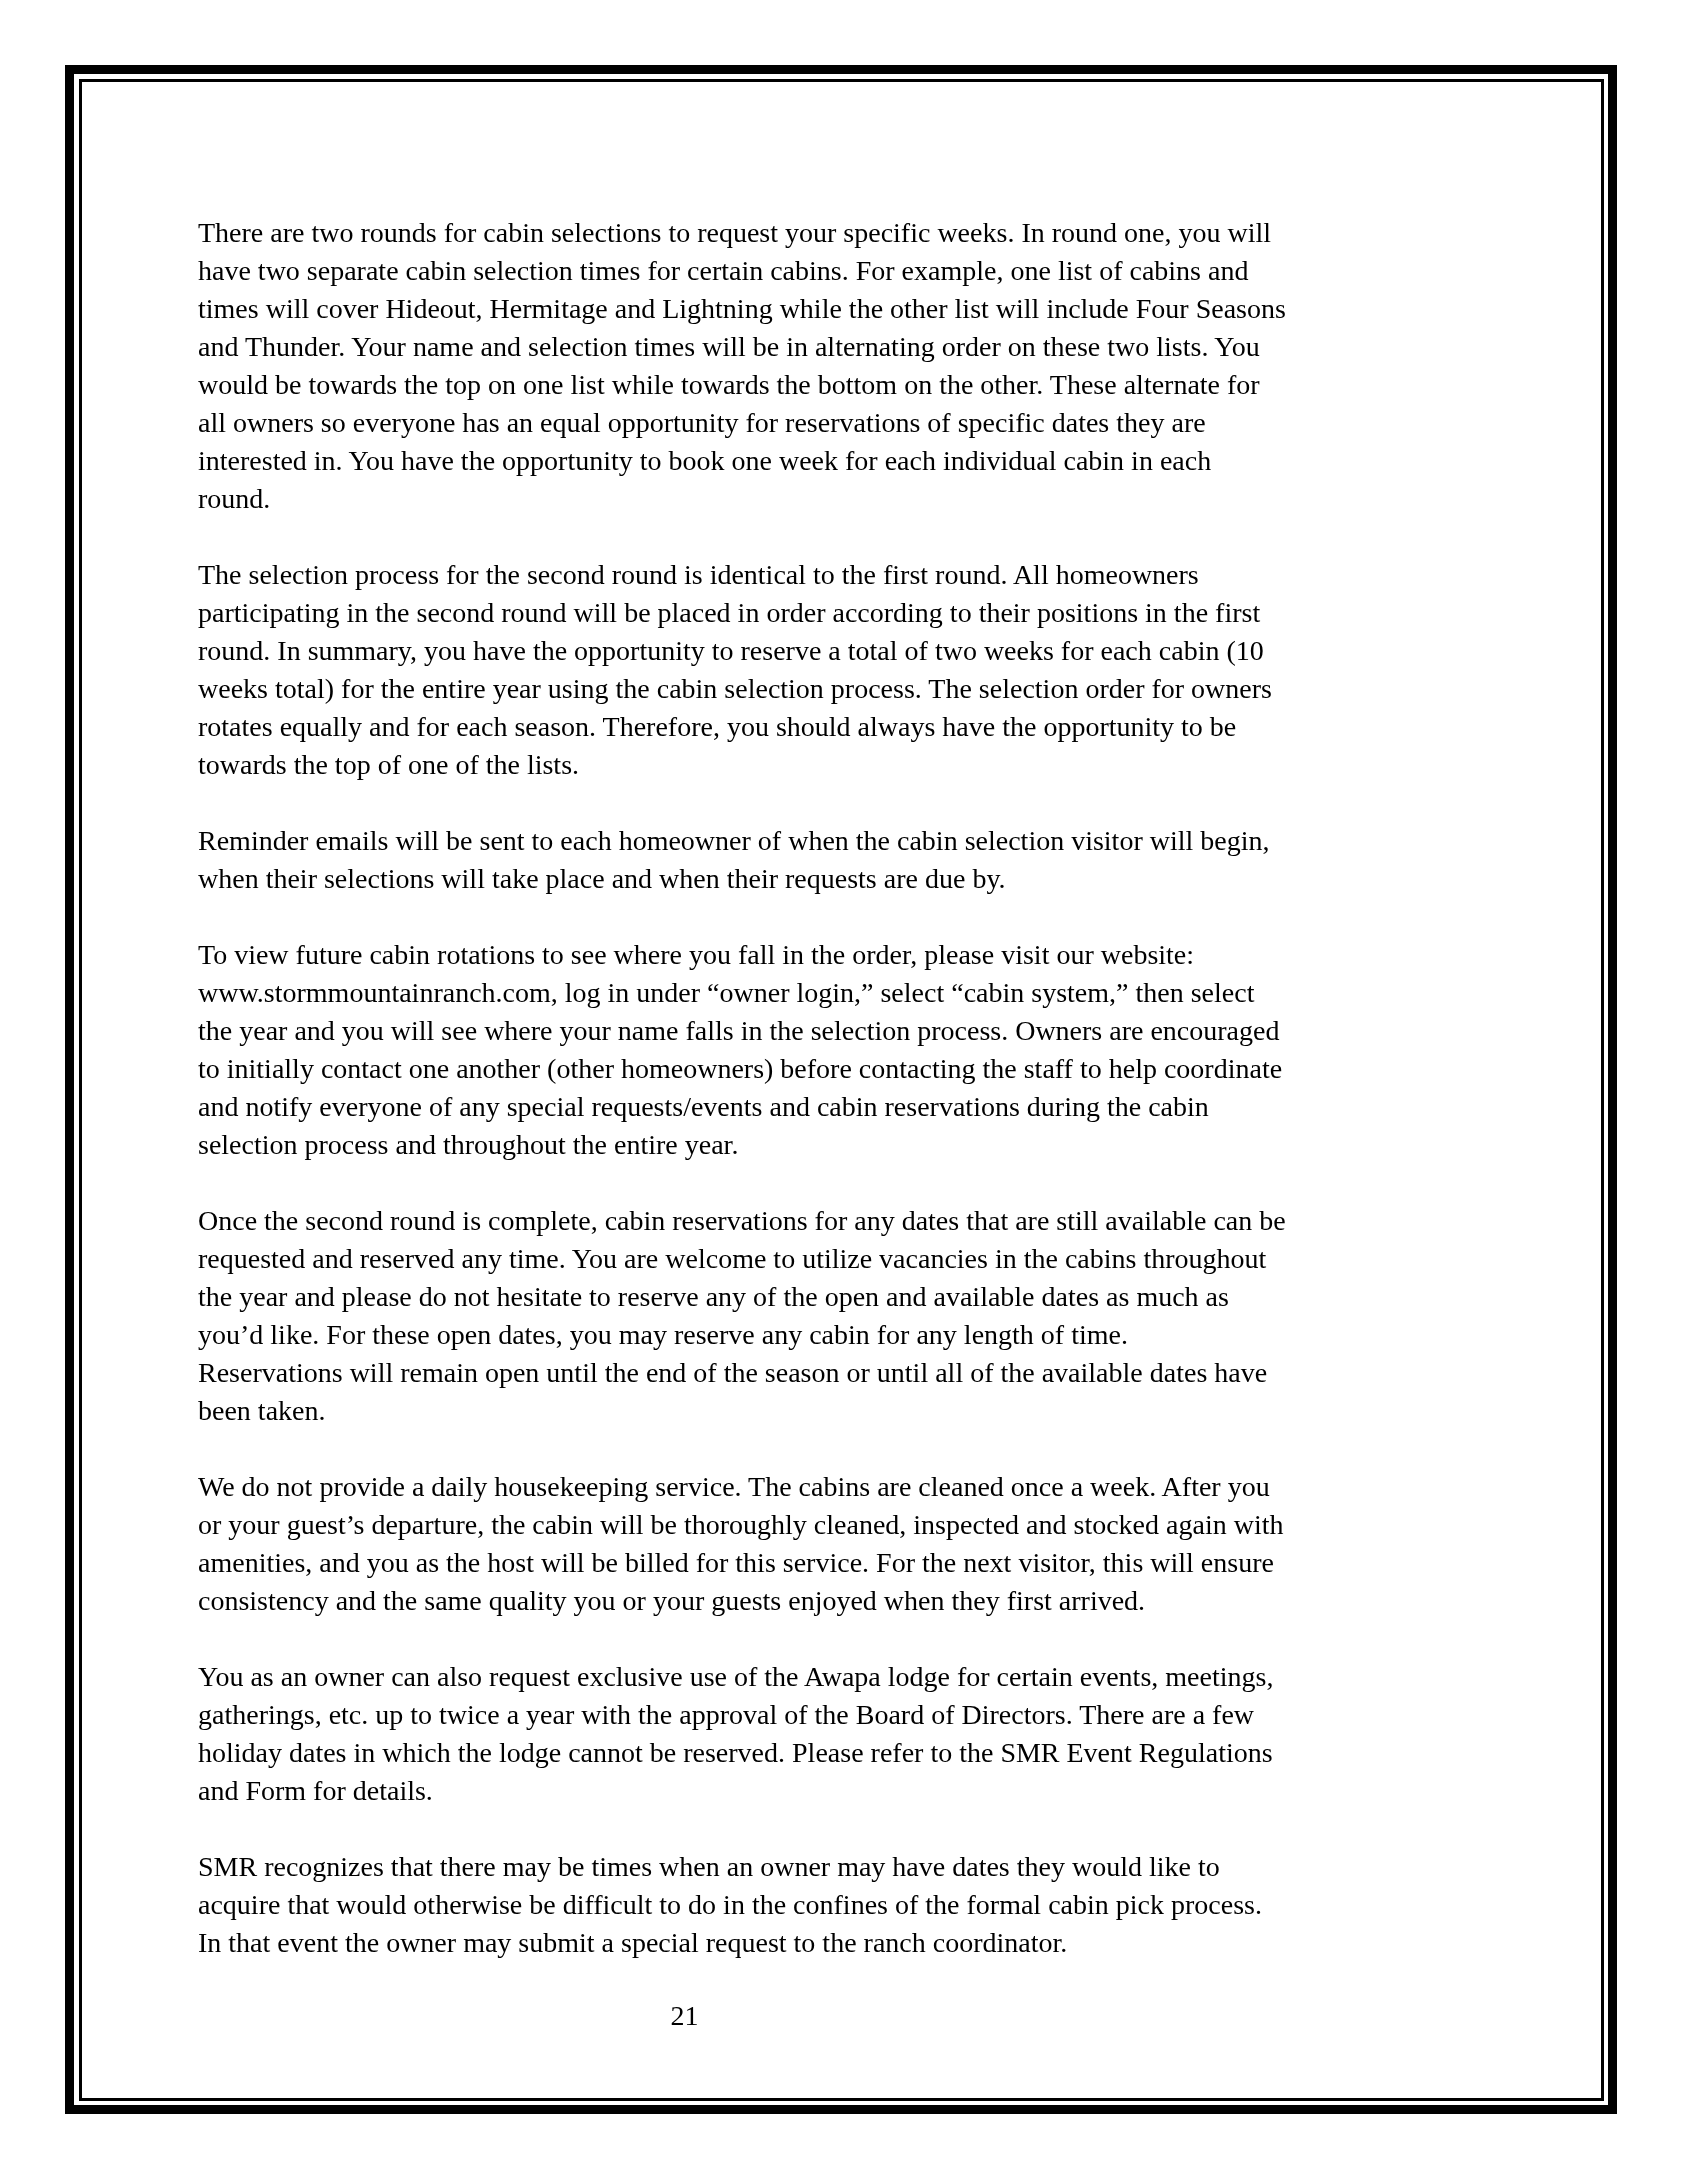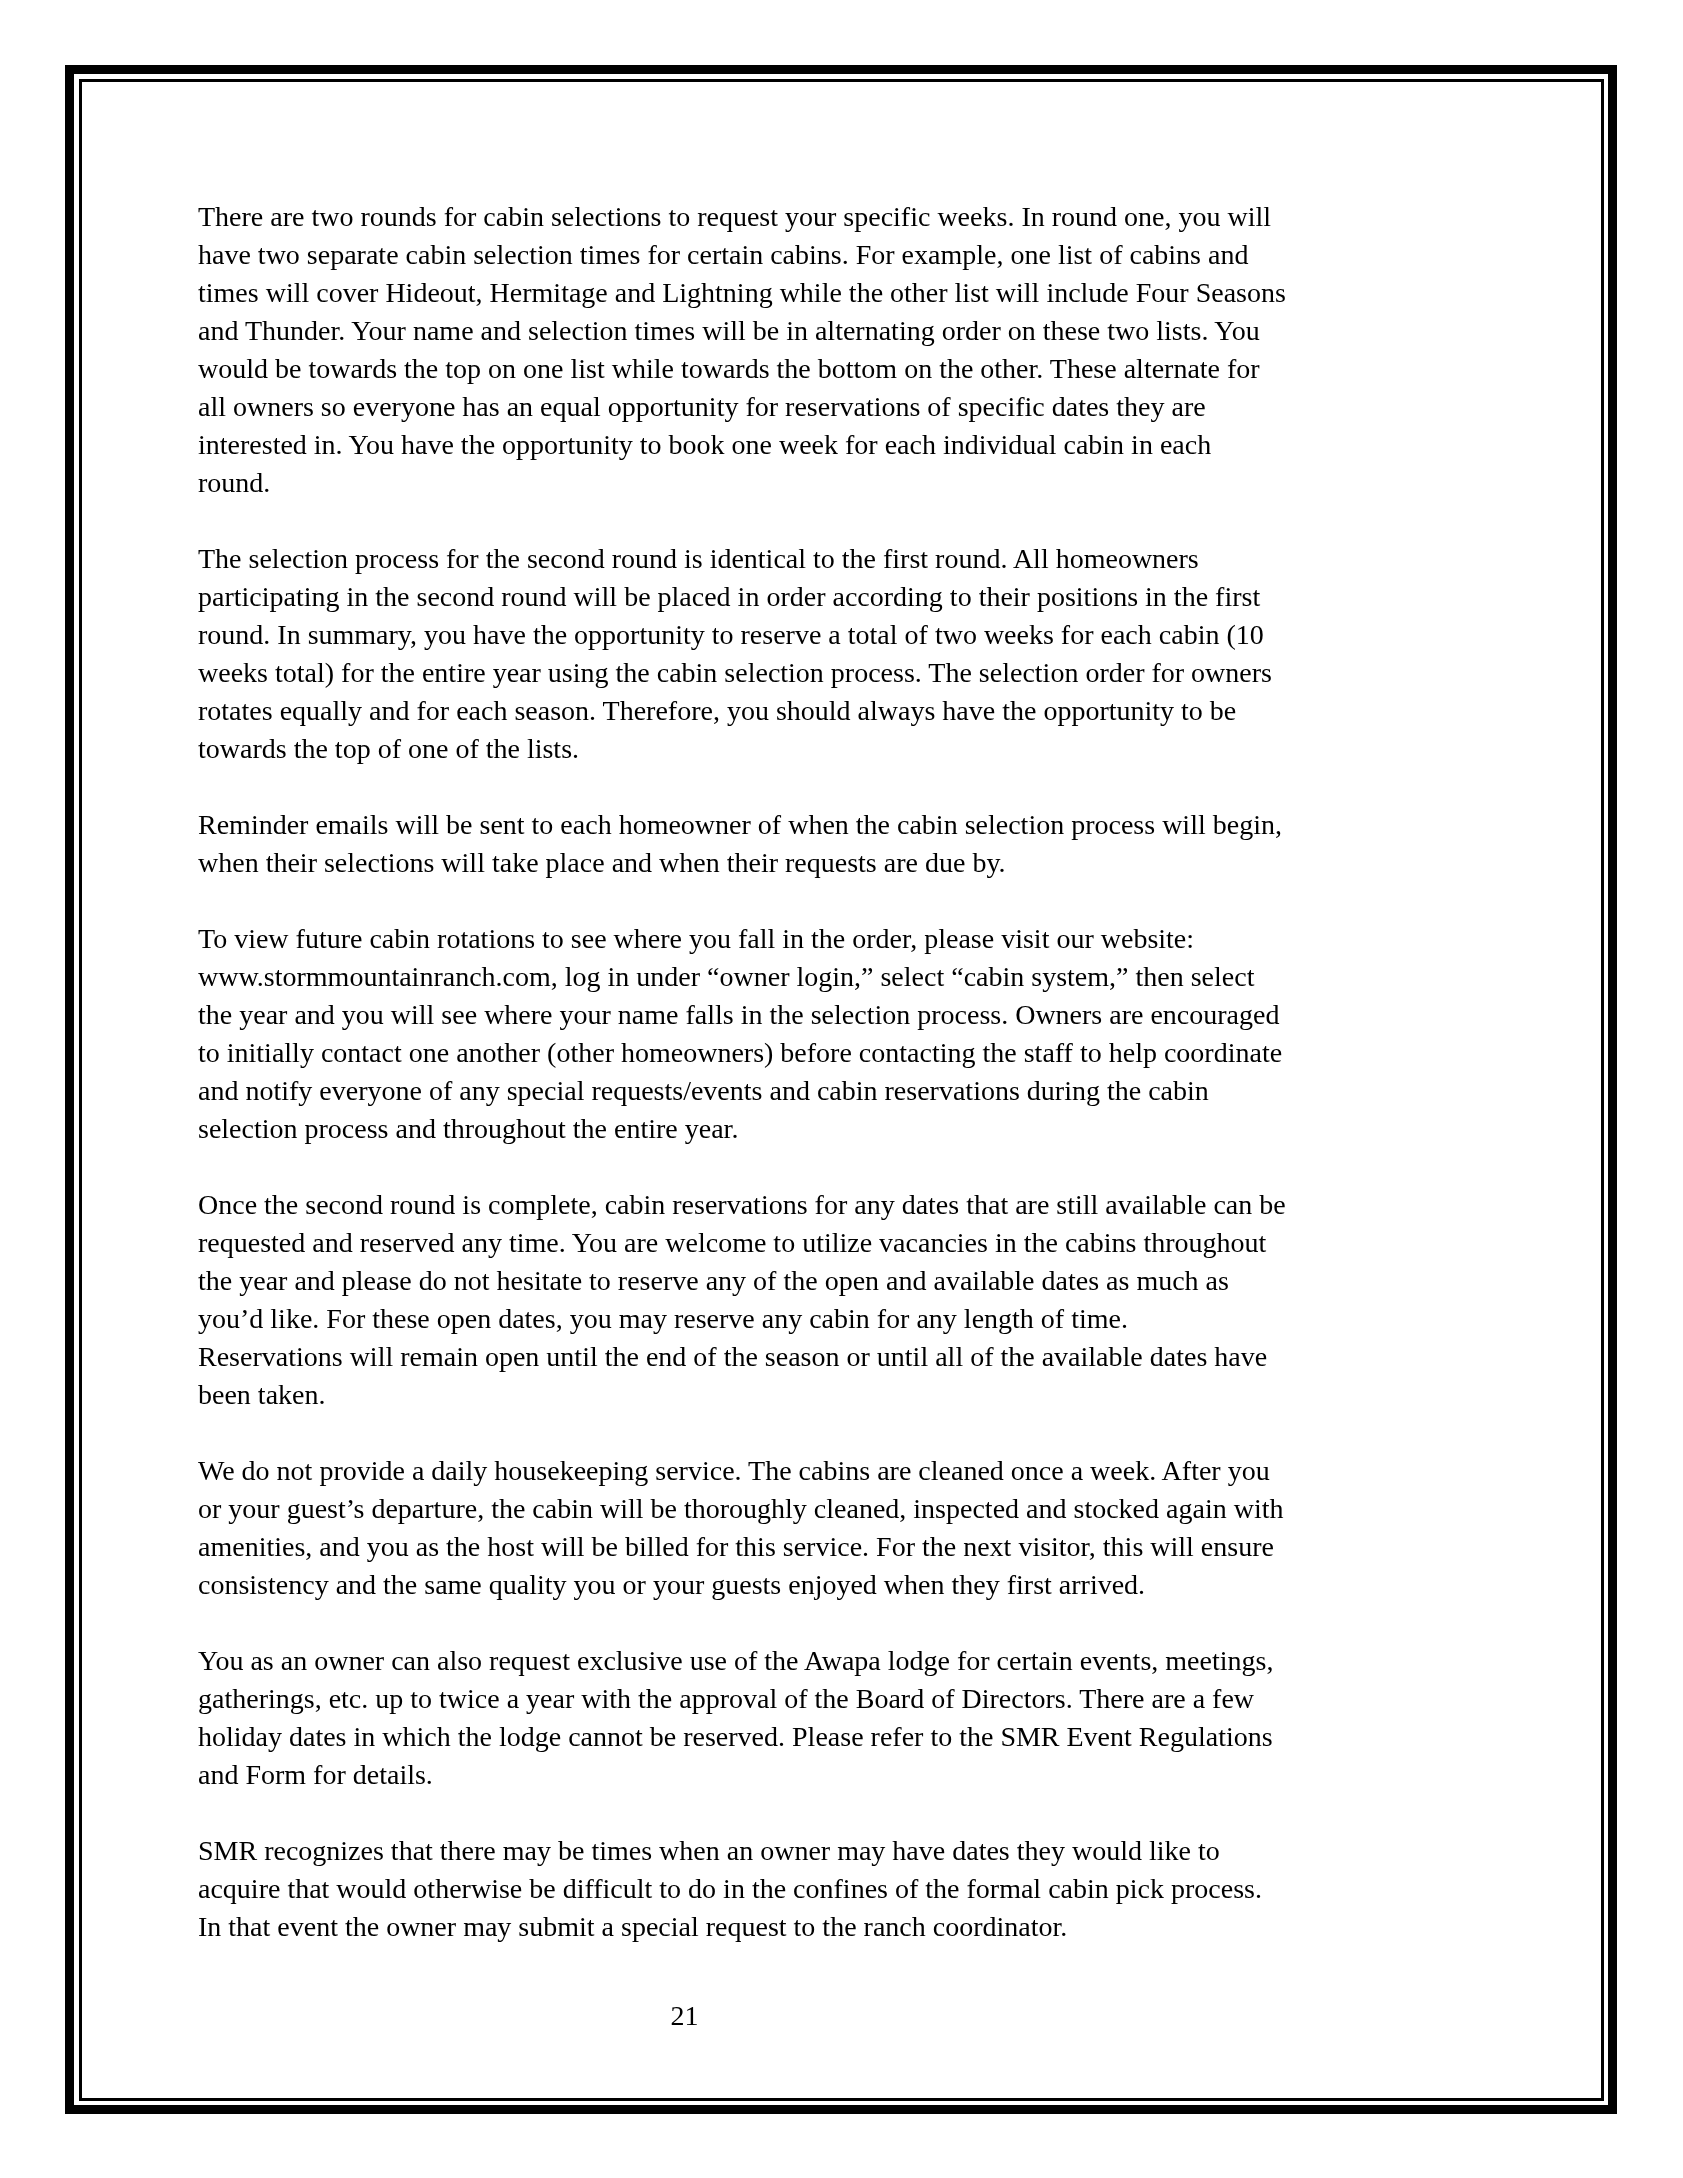--- a/index.html
+++ b/index.html
@@ -10,21 +10,21 @@
   }
   .frame-inner {
     position: absolute; left: 79px; top: 79px; width: 1525px; height: 2022px;
     box-sizing: border-box; border: 3px solid #000000;
   }
   .content {
     position: absolute; left: 198px; top: 198px; width: 1317px;
     font-family: "Liberation Serif", "DejaVu Serif", serif;
     font-size: 28px; line-height: 38px; color: #000000;
   }
-  .content p { margin: 0 0 38px 0; white-space: pre-line; }
+  .content p { margin: 16px 0 38px 0; white-space: pre-line; }
   .page-number {
     position: absolute; left: 0; width: 1369px; top: 2000px; text-align: center;
     font-family: "Liberation Serif", "DejaVu Serif", serif; font-size: 28px; color: #000000;
   }
 </style>
 </head>
 <body>
 
 <div class="frame-outer"></div>
 <div class="frame-inner"></div>
@@ -37,21 +37,21 @@
 would be towards the top on one list while towards the bottom on the other.  These alternate for
 all owners so everyone has an equal opportunity for reservations of specific dates they are
 interested in.  You have the opportunity to book one week for each individual cabin in each
 round.</p>
   <p>The selection process for the second round is identical to the first round.  All homeowners
 participating in the second round will be placed in order according to their positions in the first
 round.  In summary, you have the opportunity to reserve a total of two weeks for each cabin (10
 weeks total) for the entire year using the cabin selection process.  The selection order for owners
 rotates equally and for each season.  Therefore, you should always have the opportunity to be
 towards the top of one of the lists.</p>
-  <p>Reminder emails will be sent to each homeowner of when the cabin selection process will begin,
+  <p>Reminder emails will be sent to each homeowner of when the cabin selection visitor will begin,
 when their selections will take place and when their requests are due by.</p>
   <p>To view future cabin rotations to see where you fall in the order, please visit our website:
 www.stormmountainranch.com, log in under “owner login,” select “cabin system,” then select
 the year and you will see where your name falls in the selection process.  Owners are encouraged
 to initially contact one another (other homeowners) before contacting the staff to help coordinate
 and notify everyone of any special requests/events and cabin reservations during the cabin
 selection process and throughout the entire year.</p>
   <p>Once the second round is complete, cabin reservations for any dates that are still available can be
 requested and reserved any time.  You are welcome to utilize vacancies in the cabins throughout
 the year and please do not hesitate to reserve any of the open and available dates as much as

